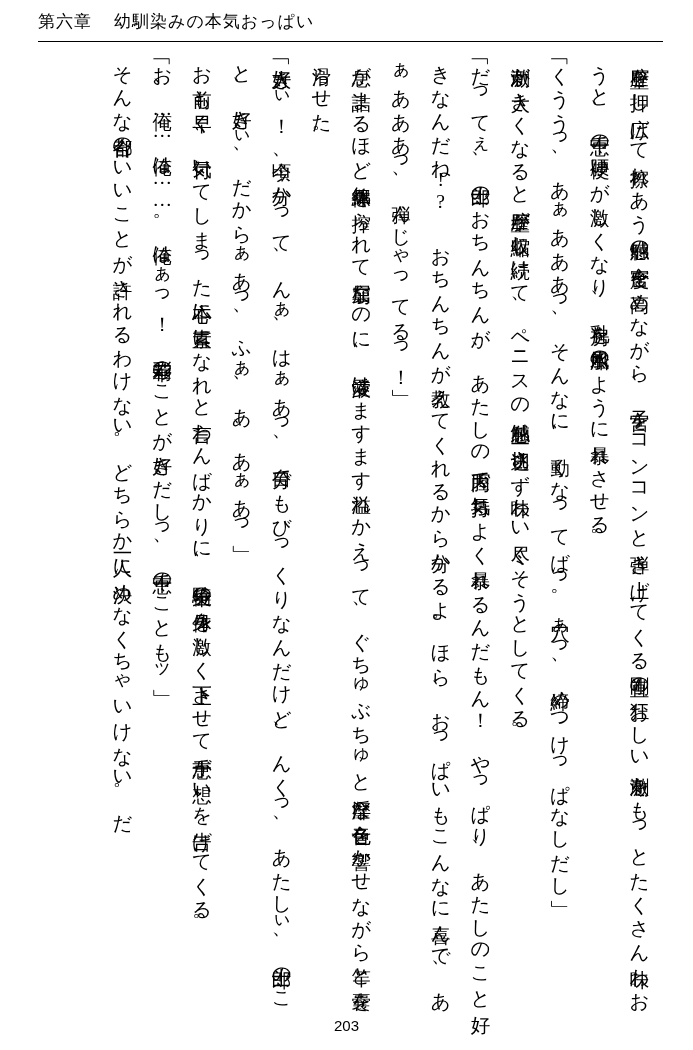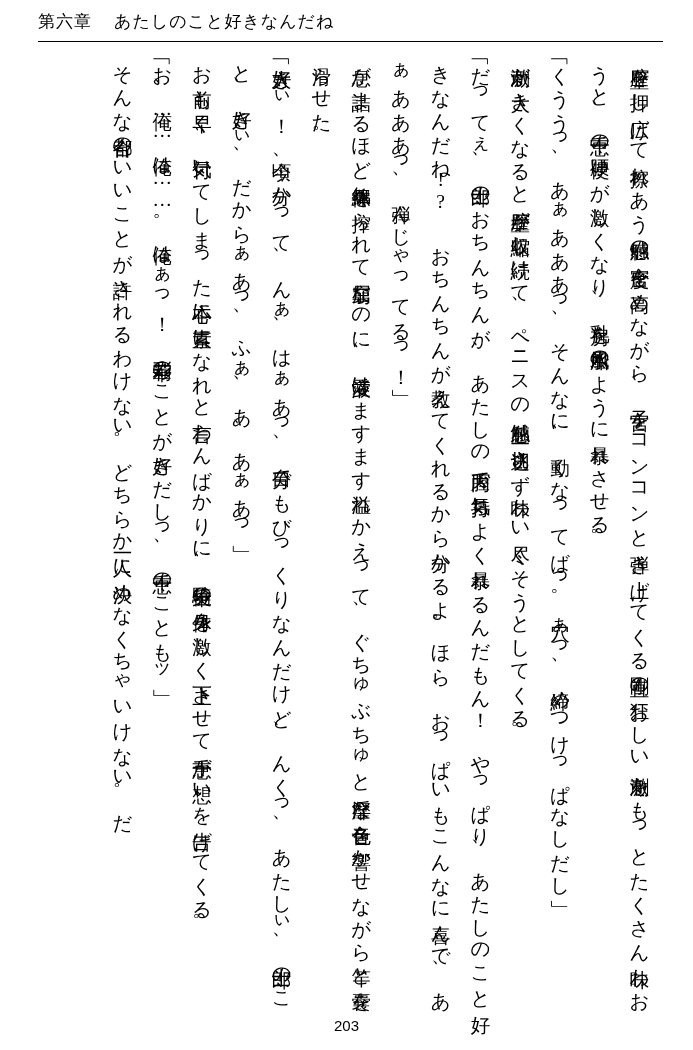--- a/index.html
+++ b/index.html
@@ -91,21 +91,21 @@
   }
 </style>
 </head>
 <body>
 
 <div class="page">
 
   <div class="page-header">
     <div class="chapter-line">
       <span class="chapter-num">第六章</span>
-      <span class="chapter-title">あたしのこと好きなんだね</span>
+      <span class="chapter-title">幼馴染みの本気おっぱい</span>
     </div>
     <div class="header-rule"></div>
   </div>
 
   <div class="body-area">
     <div class="vtext">膣壁を押し広げて擦れあう感触の密度を高めながら、子宮をコンコンと弾き上げてくる剛直の狂おしい刺激をもっとたくさん味わおうと、千恵の腰使いが激しくなり、乳房を水風船のように暴れさせる。
 「くううっ、あぁあああっ、そんなに、動くなってばっ。穴ぁっ、締めつけっぱなしだし」
 刺激が大きくなると膣壁が収縮し続けて、ペニスの感触を一切逃さず味わい尽くそうとしてくる。
 「だってぇ、士郎のおちんちんが、あたしの膣内で気持ちよく暴れるんだもん！　やっぱり、あたしのこと好きなんだね!?　おちんちんが教えてくれるから分かるよ。ほら、おっぱいもこんなに喜んで、あぁあああっ、弾んじゃってるっ！」
 息が詰まるほど無綿体を搾られて窮屈なのに、愛液はますます溢れかえって、ぐちゅぶちゅと淫靡な音色を響かせながら竿と嚢を滑らせた。

